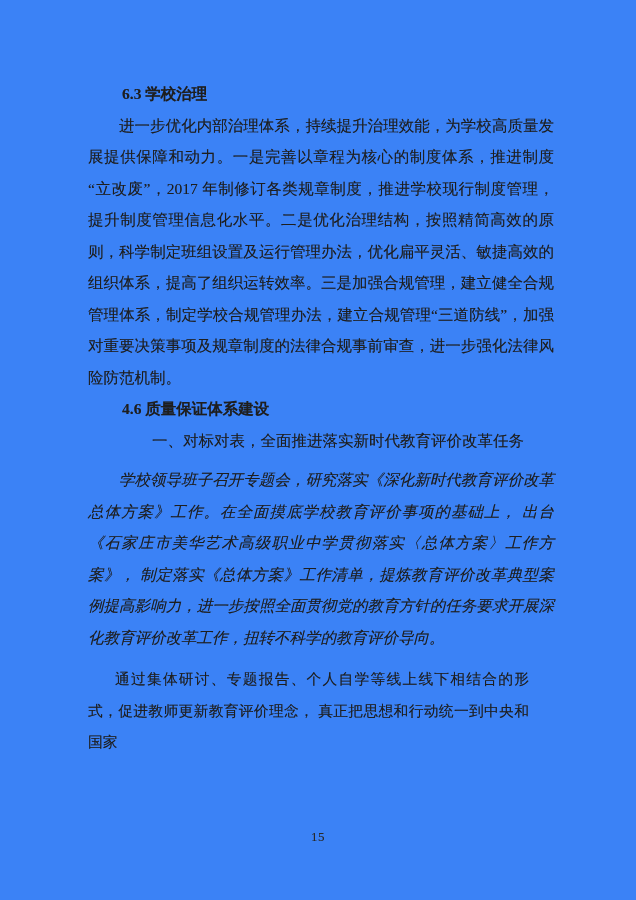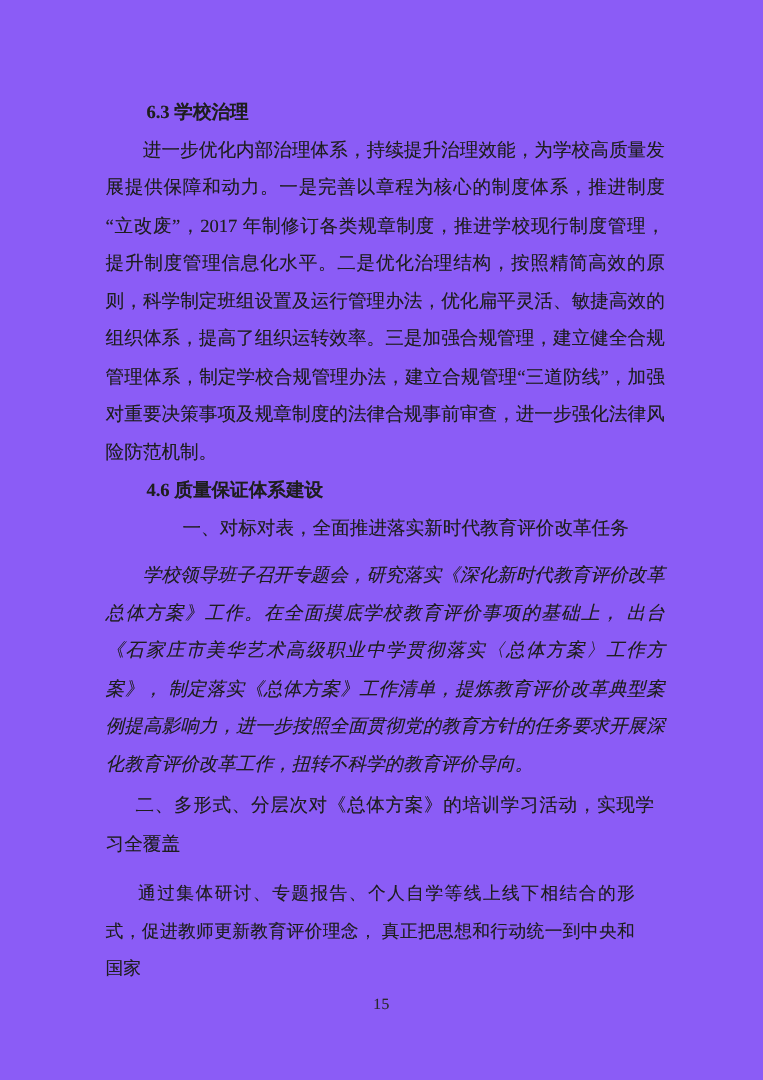--- a/index.html
+++ b/index.html
@@ -4,21 +4,21 @@
 <style>
   html, body {
     margin: 0;
     padding: 0;
     background: #ffffff;
   }
   .page {
     position: relative;
     width: 636px;
     height: 900px;
-    background: #8b5cf6;
+    background: #3b82f6;
     overflow: hidden;
     font-family: "Liberation Serif", "DejaVu Serif", serif;
     color: #1e1e1e;
     text-shadow: 0 0 0.5px rgba(30,30,30,0.45);
   }
   .content {
     position: absolute;
     left: 88px;
     top: 78px;
     width: 466px;
@@ -76,17 +76,16 @@
 </head>
 <body>
 
 <div class="page">
   <div class="content">
     <h2 class="hd">6.3 学校治理</h2>
     <p class="body-para">进一步优化内部治理体系，持续提升治理效能，为学校高质量发展提供保障和动力。一是完善以章程为核心的制度体系，推进制度“立改废”，2017 年制修订各类规章制度，推进学校现行制度管理，提升制度管理信息化水平。二是优化治理结构，按照精简高效的原则，科学制定班组设置及运行管理办法，优化扁平灵活、敏捷高效的组织体系，提高了组织运转效率。三是加强合规管理，建立健全合规管理体系，制定学校合规管理办法，建立合规管理“三道防线”，加强对重要决策事项及规章制度的法律合规事前审查，进一步强化法律风险防范机制。</p>
     <h2 class="hd">4.6 质量保证体系建设</h2>
     <p class="sub-title">一、对标对表，全面推进落实新时代教育评价改革任务</p>
     <p class="body-para p-body-2">学校领导班子召开专题会，研究落实《深化新时代教育评价改革总体方案》工作。在全面摸底学校教育评价事项的基础上， 出台 《石家庄市美华艺术高级职业中学贯彻落实〈总体方案〉工作方案》， 制定落实《总体方案》工作清单，提炼教育评价改革典型案例提高影响力，进一步按照全面贯彻党的教育方针的任务要求开展深化教育评价改革工作，扭转不科学的教育评价导向。</p>
-    <p class="sub-title sub-title-2">二、多形式、分层次对《总体方案》的培训学习活动，实现学习全覆盖</p>
     <p class="body-para p-last">通过集体研讨、专题报告、个人自学等线上线下相结合的形式，促进教师更新教育评价理念， 真正把思想和行动统一到中央和国家</p>
   </div>
   <div class="page-number">15</div>
 </div>
 
 </body></html>

